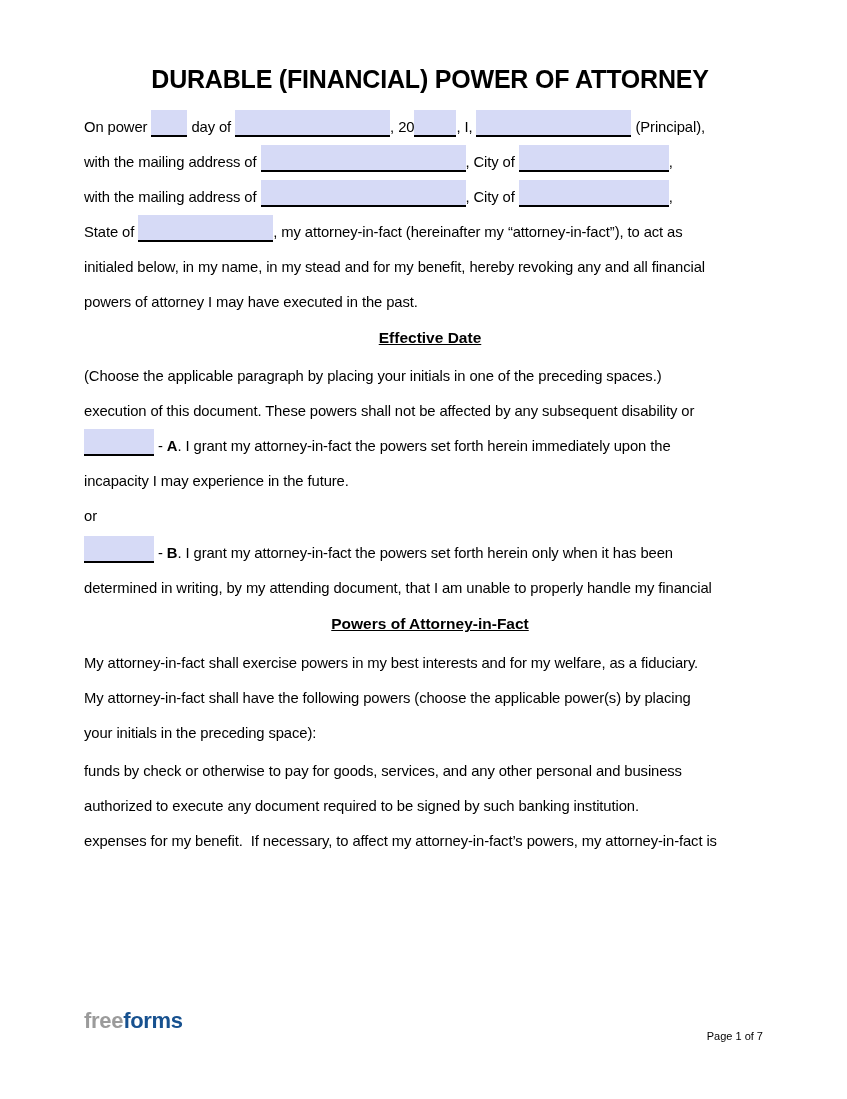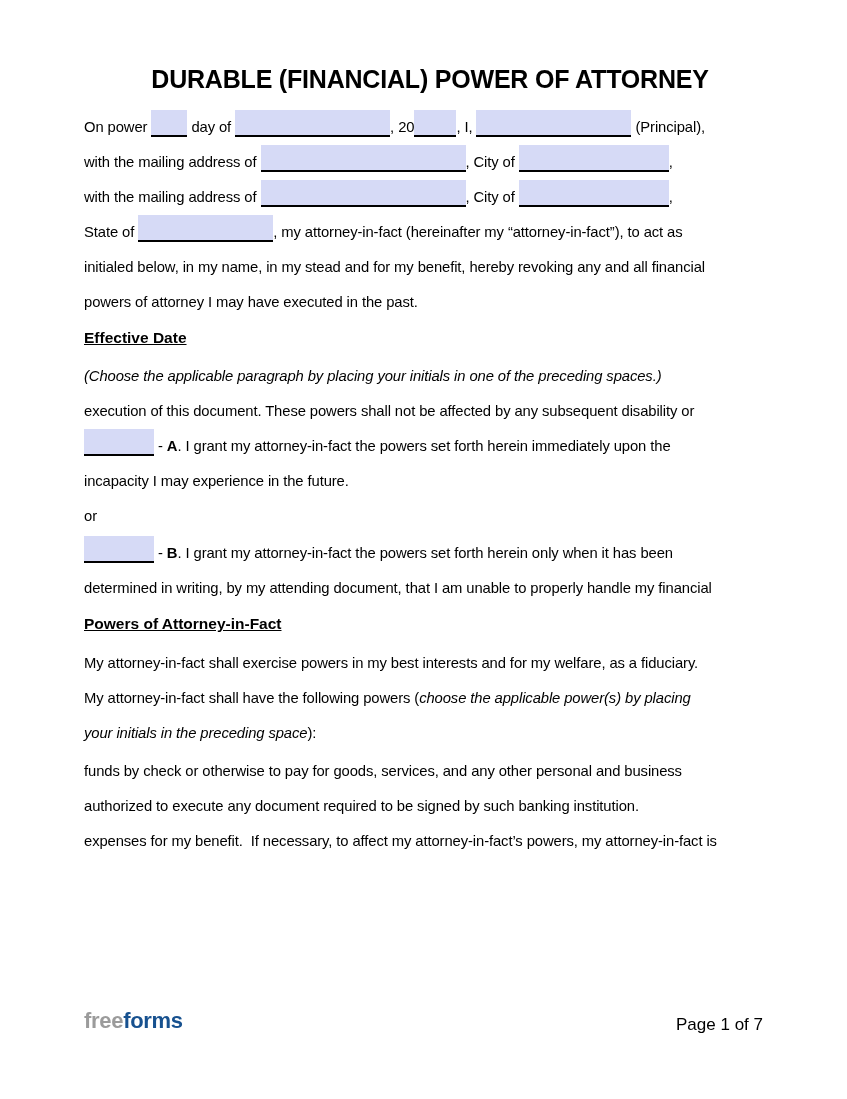--- a/index.html
+++ b/index.html
@@ -6,33 +6,33 @@
   .page{position:relative;width:847px;height:1099px;background:#ffffff;
         font-family:"Liberation Sans","DejaVu Sans",sans-serif;color:#000;overflow:hidden;}
   .content{position:absolute;left:84px;top:0;width:692px;}
   .title{margin:64px 0 0;font-size:25px;line-height:30px;text-align:center;
          font-weight:bold;letter-spacing:-0.2px;white-space:pre;}
   .para{margin:0;}
   .mt16{margin-top:16px}.mt4{margin-top:4px}.mt2{margin-top:2px}
   .mt5{margin-top:5px}.mt3{margin-top:3px}
   .line{line-height:35px;font-size:14.8px;letter-spacing:-0.1px;white-space:pre;}
   .heading{line-height:35px;font-size:15.5px;font-weight:bold;text-decoration:underline;
-           white-space:pre;}
-  .italic{font-style:italic;}
+           text-align:center;white-space:pre;}
+  .italic{}
   .bold{font-weight:bold;}
   .field{display:inline-block;height:27px;vertical-align:-5px;
          background:var(--field-bg,#d6daf6);border-bottom:2px solid #000;box-sizing:border-box;}
   .w36{width:36px}.w42{width:42px}.w70{width:70px}.w135{width:135px}
   .w140{width:140px}.w150{width:150px}.w155{width:155px}.w205{width:205px}
   .footer{position:absolute;left:84px;right:84px;top:1008px;
           display:flex;justify-content:space-between;align-items:flex-start;}
   .logo{font-size:22px;font-weight:bold;letter-spacing:-0.3px;}
   .logo-free{color:var(--logo-free,#9b9b9b);}
   .logo-forms{color:var(--logo-forms,#17518f);}
-  .page-number{font-size:17px;margin-top:7px;}
+  .page-number{font-size:11px;margin-top:22px;}
 </style>
 </head>
 <body>
 
 <div class="page">
   <div class="content">
 
     <h1 class="title">DURABLE (FINANCIAL) POWER OF ATTORNEY</h1>
 
     <div class="para mt16">

